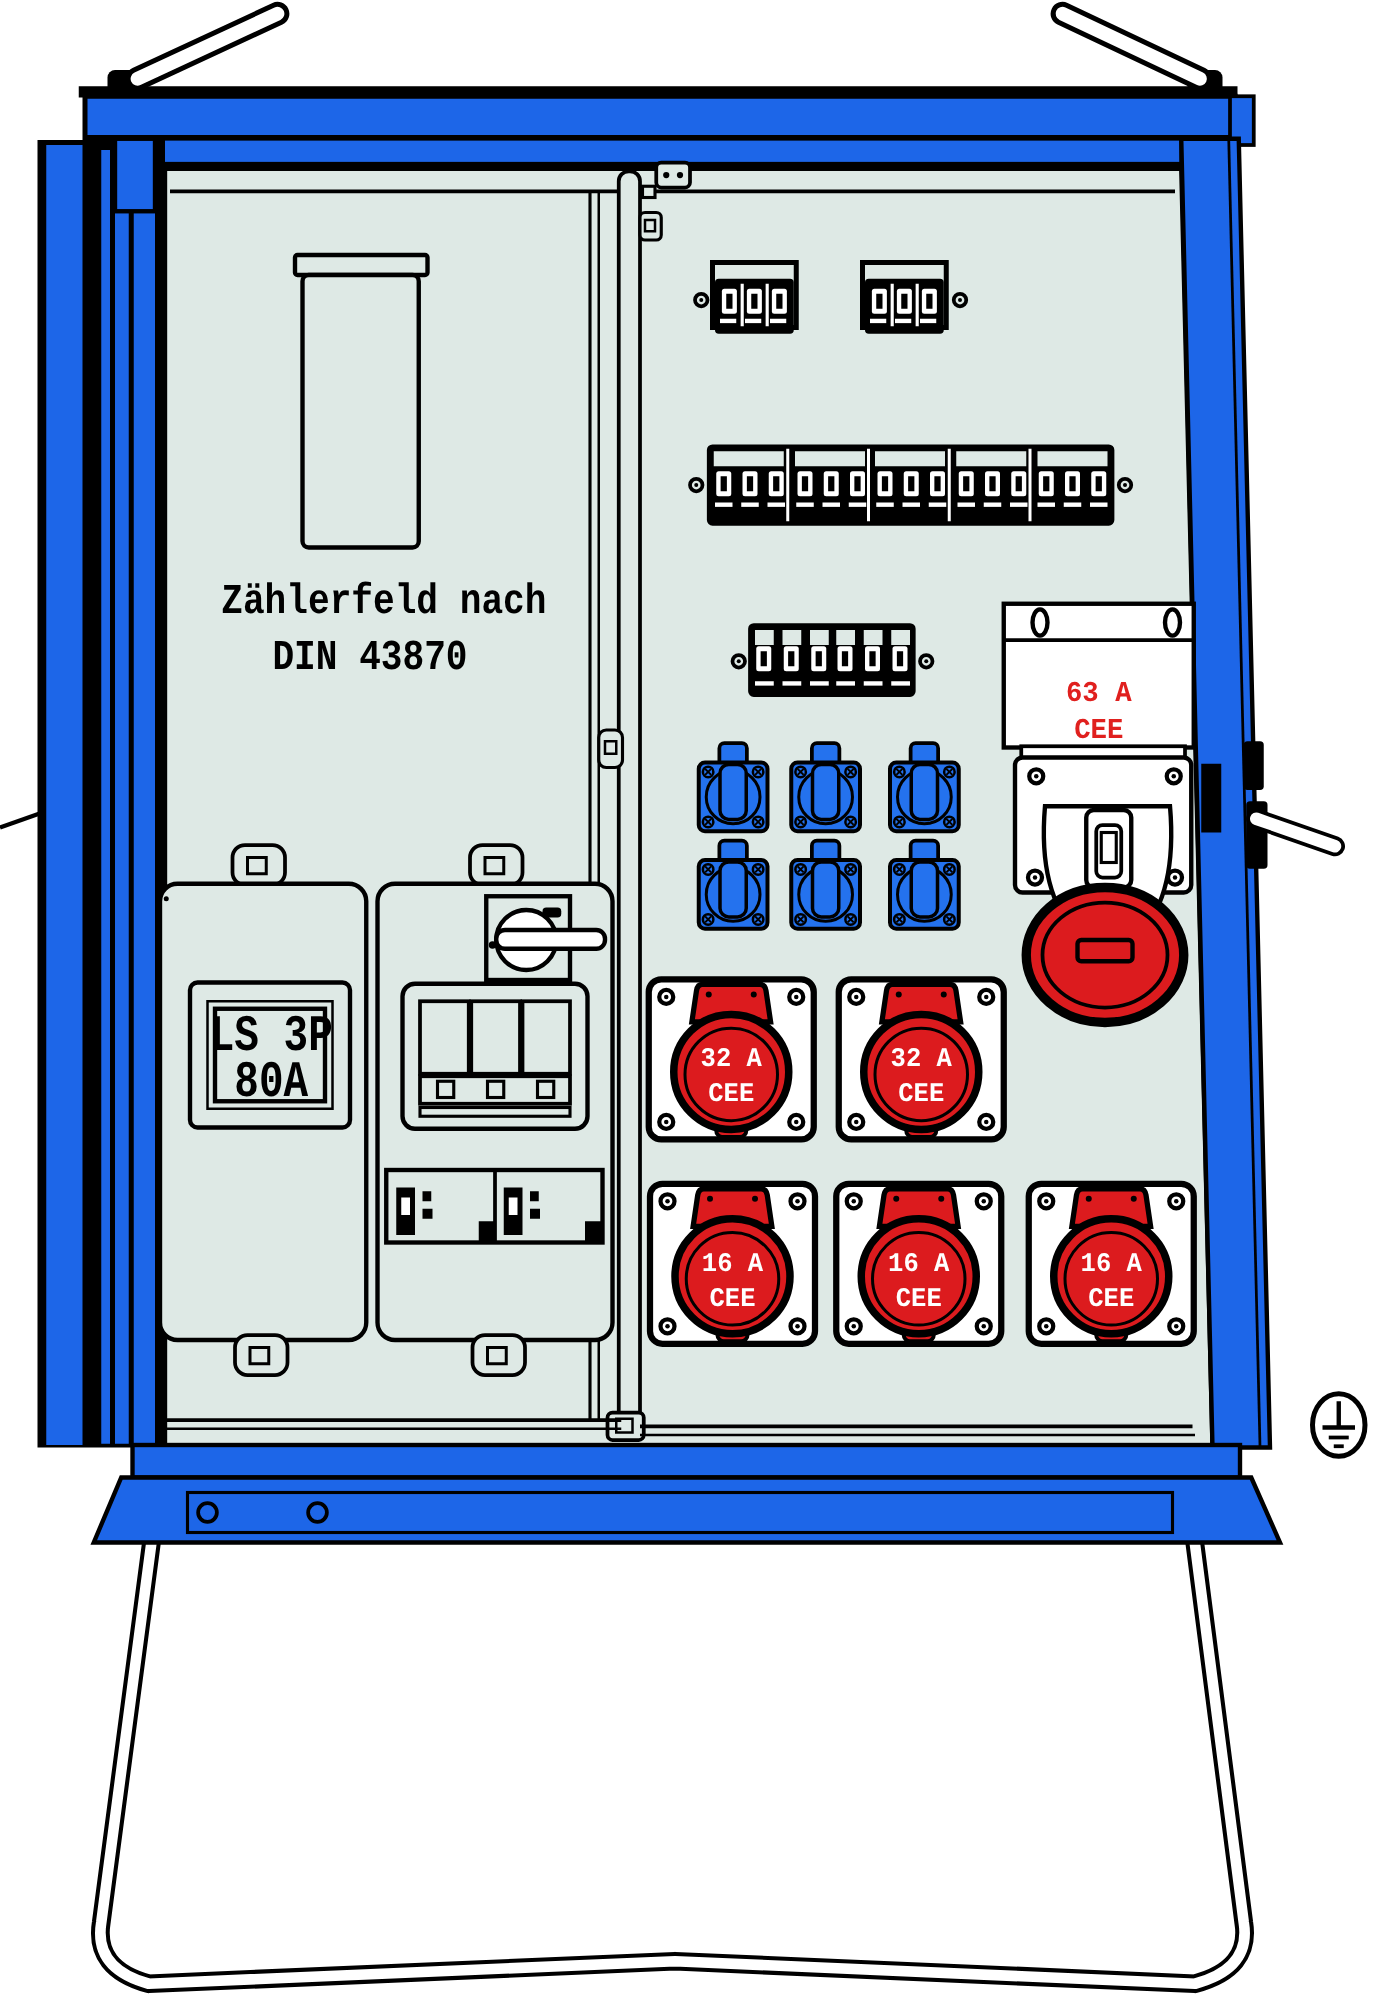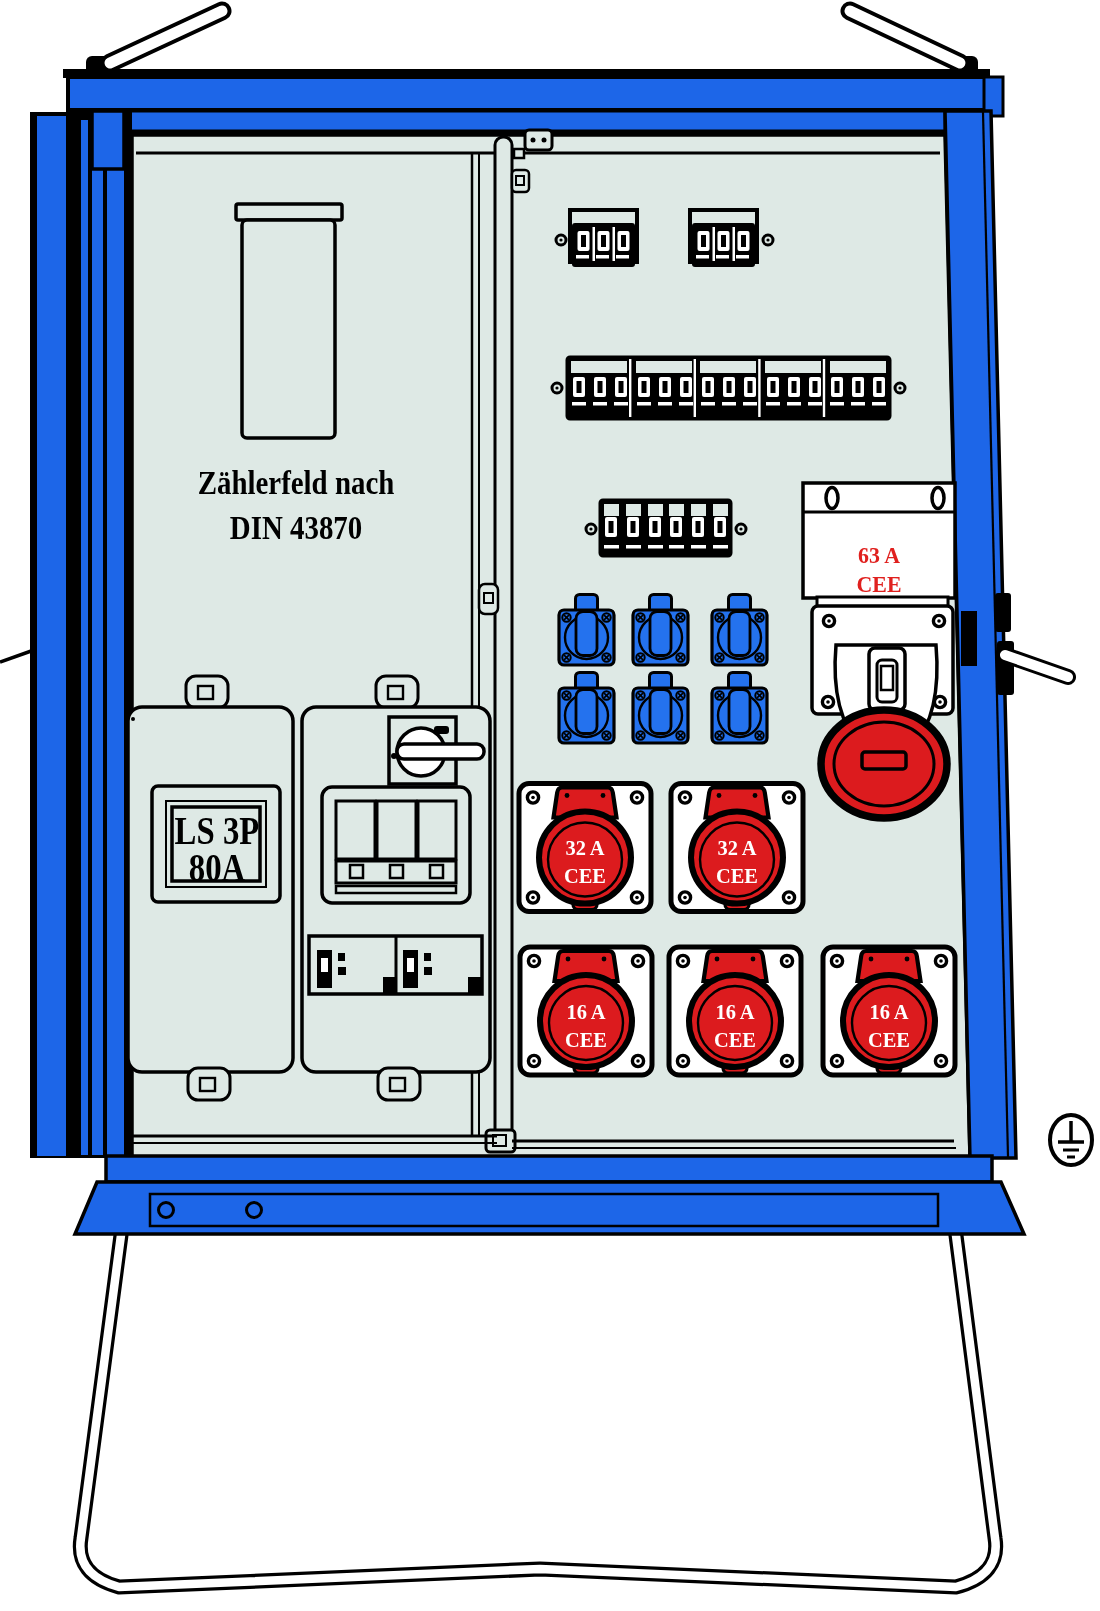--- a/index.html
+++ b/index.html
@@ -1,17 +1,17 @@
 <!DOCTYPE html>
 <html style="--blue: #1D66E8; --sblue: #2472EE; --red: #DC1B1E; --lred: #E0201E; --panel: #DEE9E5;"><head>
 <meta charset="utf-8">
 <style>
   html,body{margin:0;padding:0;background:#fff;}
   #stage{position:relative;width:1100px;height:1611px;background:#fff;overflow:hidden;
-         font-family:Liberation Serif, serif;}
+         font-family:Liberation Mono, monospace;}
   #stage svg{position:absolute;left:0;top:0;}
   
   .fb{fill:var(--blue,#1D66E8);}
   .fsb{fill:var(--sblue,#2472EE);}
   .fp{fill:var(--panel,#DEE9E5);}
   .fw{fill:#fff;}
   .fk{fill:#000;}
   .fr{fill:var(--red,#DC1B1E);}
   .nf{fill:none;}
   

